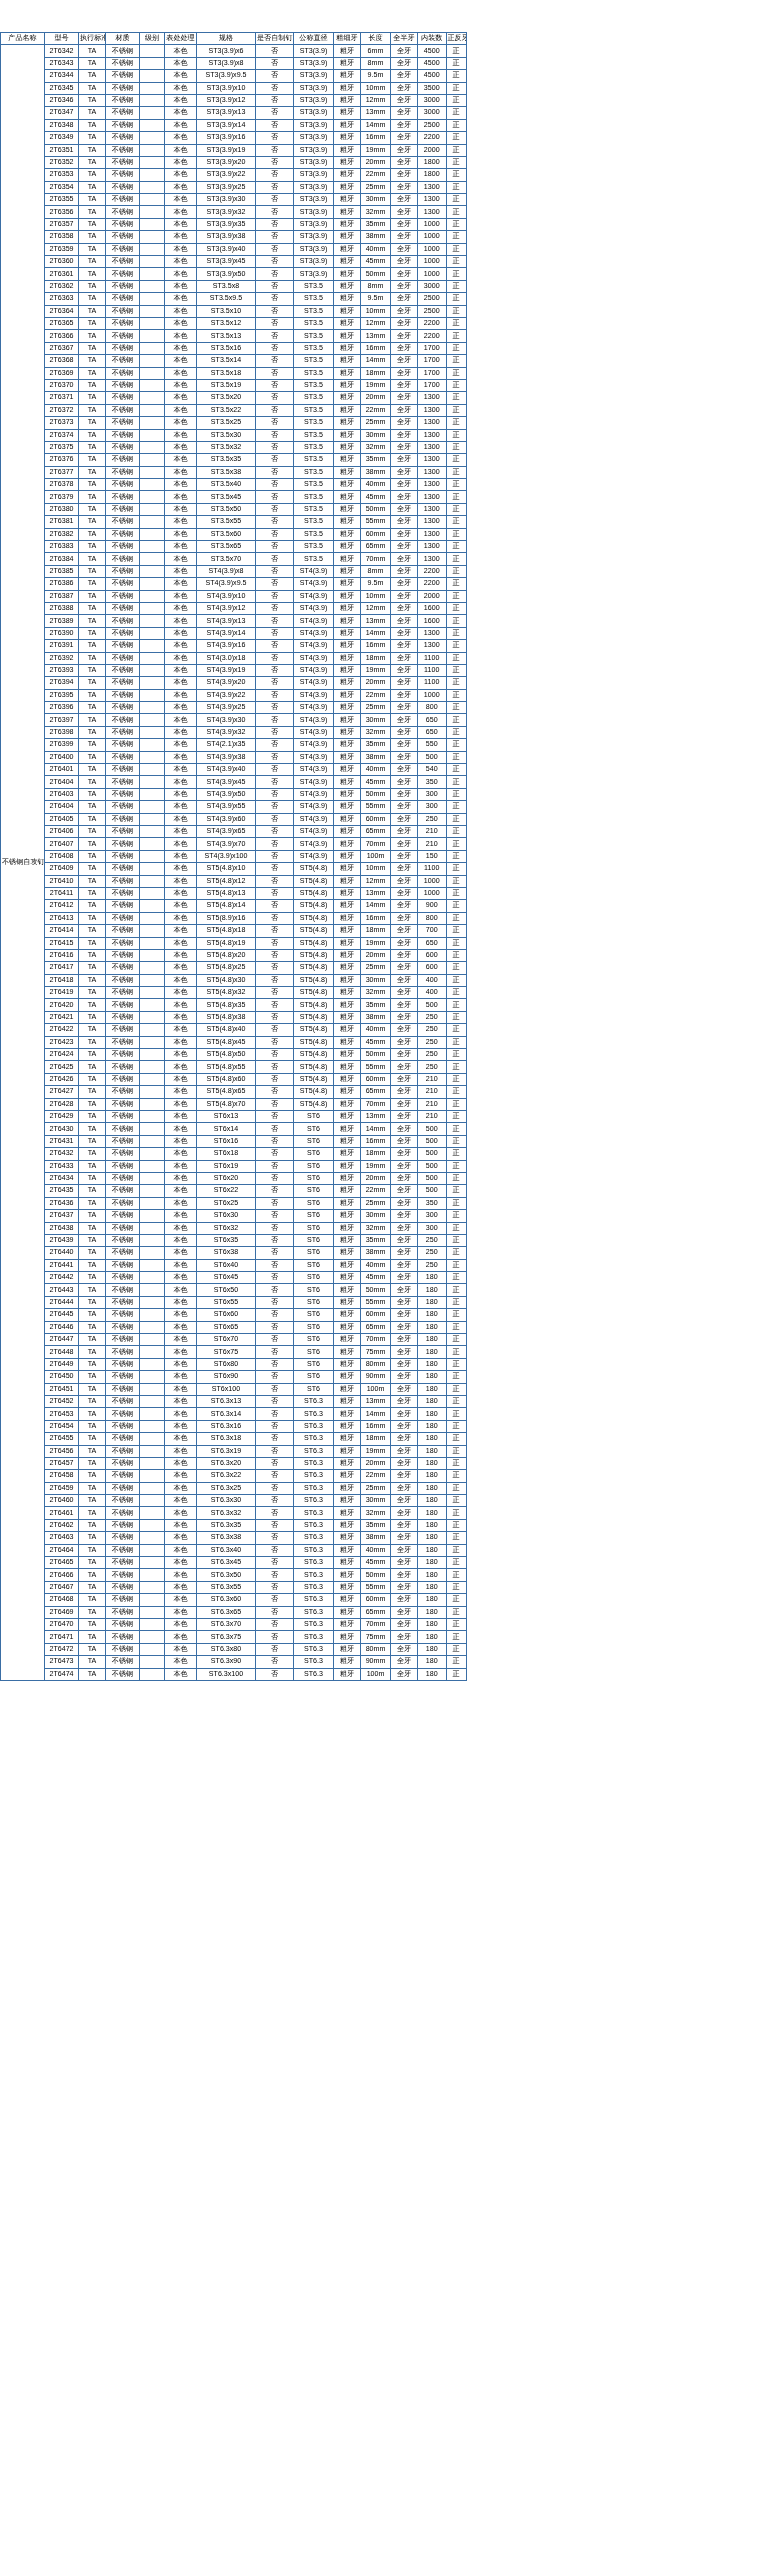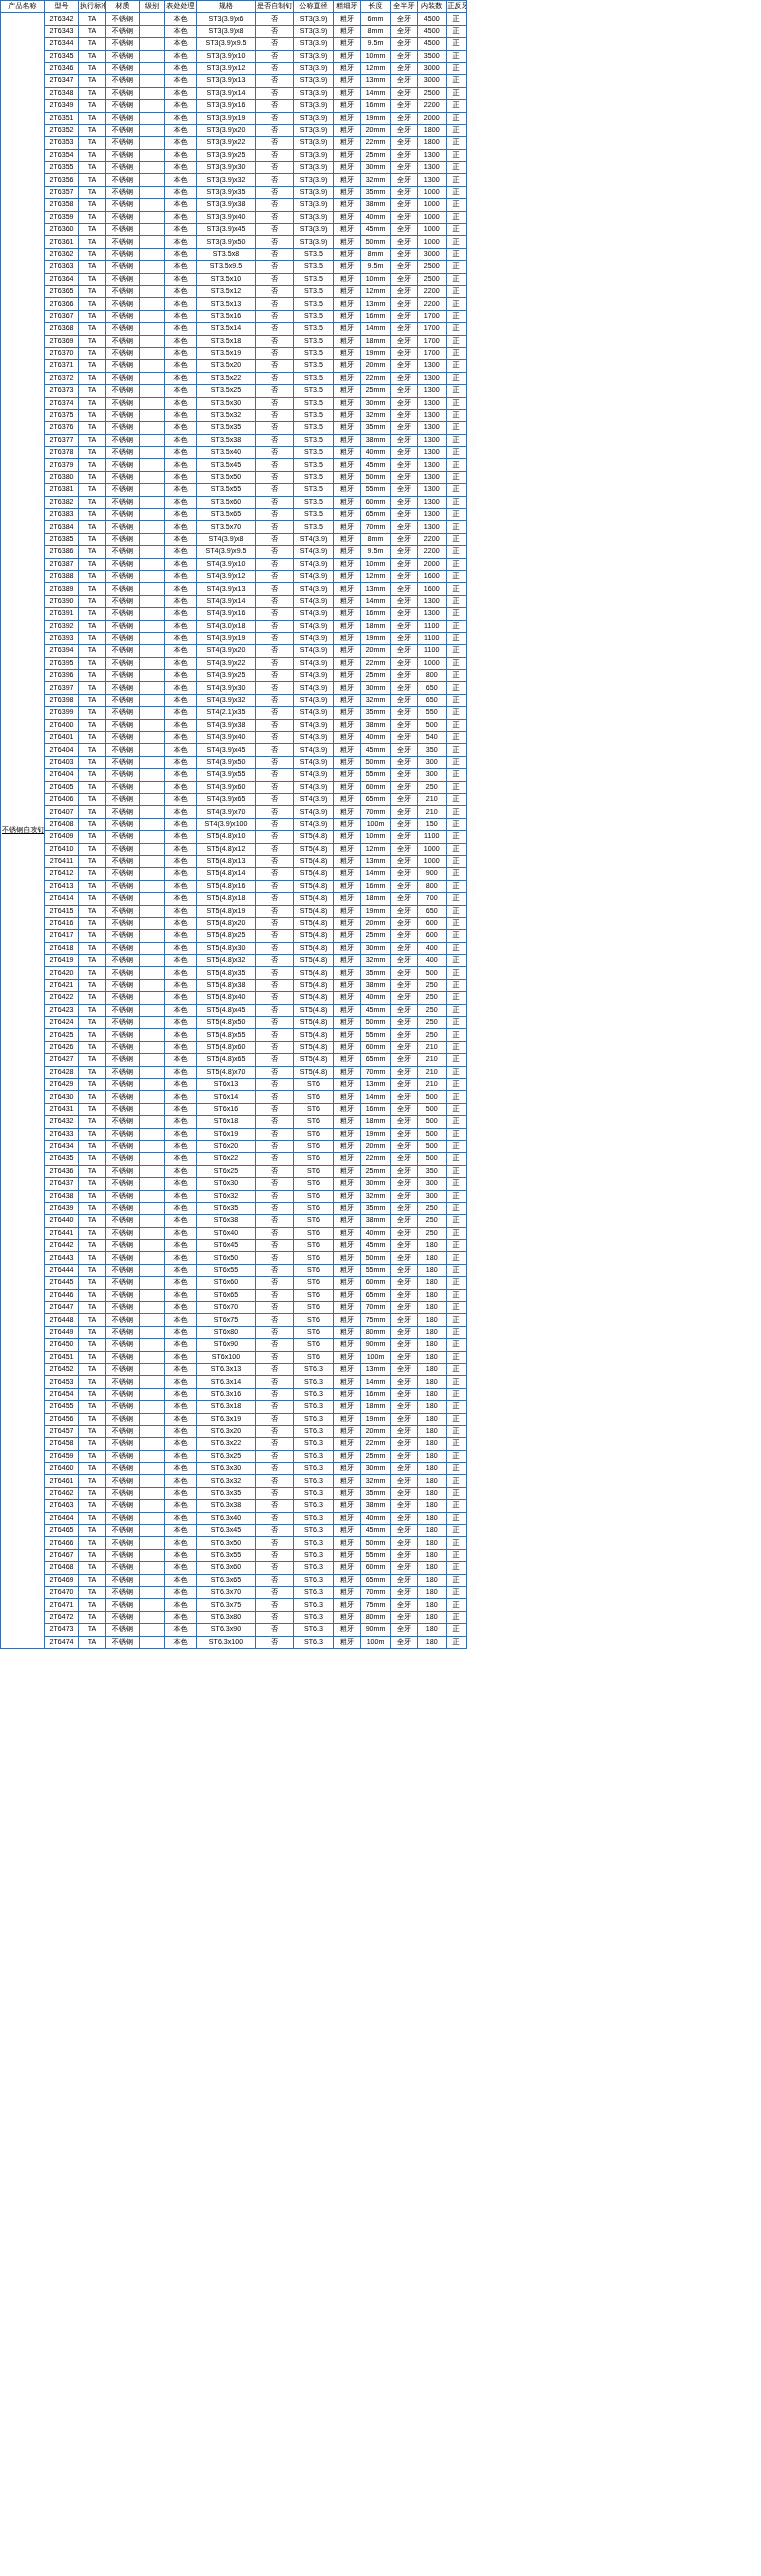--- a/index.html
+++ b/index.html
@@ -1,17 +1,17 @@
 <!DOCTYPE html>
 <html style="font-size:15px"><head>
 <meta charset="utf-8">
 <style>
   html,body{margin:0;padding:0;background:#ffffff;}
   body{font-family:"Liberation Sans","DejaVu Sans",sans-serif;}
-  .sheet{width:668px;position:relative;}
+  .sheet{width:668px;position:relative;margin-top:32px;}
   table.grid{border-collapse:collapse;table-layout:fixed;width:465px;margin:0;}
   table.grid td,table.grid th{
     border:1px solid #3a6ea5;
     font-size:7.1px;
     line-height:1.0;
     height:11.4px;
     padding:0 1px;
     text-align:center;
     vertical-align:middle;
     color:#000;
@@ -33,21 +33,20 @@
   .c-fullhalf{width:27px;}
   .c-pack{width:28.5px;}
   .c-rev{width:20px;}
   .namecell{
     vertical-align:middle;
     text-align:center;
     font-size:8px;
     line-height:1.35;
     white-space:normal;
     word-break:break-all;
-    text-decoration:underline;
   }
 </style>
 </head>
 <body>
 
 <div class="sheet">
   <table class="grid">
     <colgroup>
       <col class="c-name">
         <col class="c-model">
@@ -1133,21 +1132,21 @@
           <td>全牙</td>
           <td>900</td>
           <td>正</td>
         </tr>
         <tr>
           <td>2T6413</td>
           <td>TA</td>
           <td>不锈钢</td>
           <td></td>
           <td>本色</td>
-          <td>ST5(4.8)x16</td>
+          <td>ST5(8.9)x16</td>
           <td>否</td>
           <td>ST5(4.8)</td>
           <td>粗牙</td>
           <td>16mm</td>
           <td>全牙</td>
           <td>800</td>
           <td>正</td>
         </tr>
         <tr>
           <td>2T6414</td>

